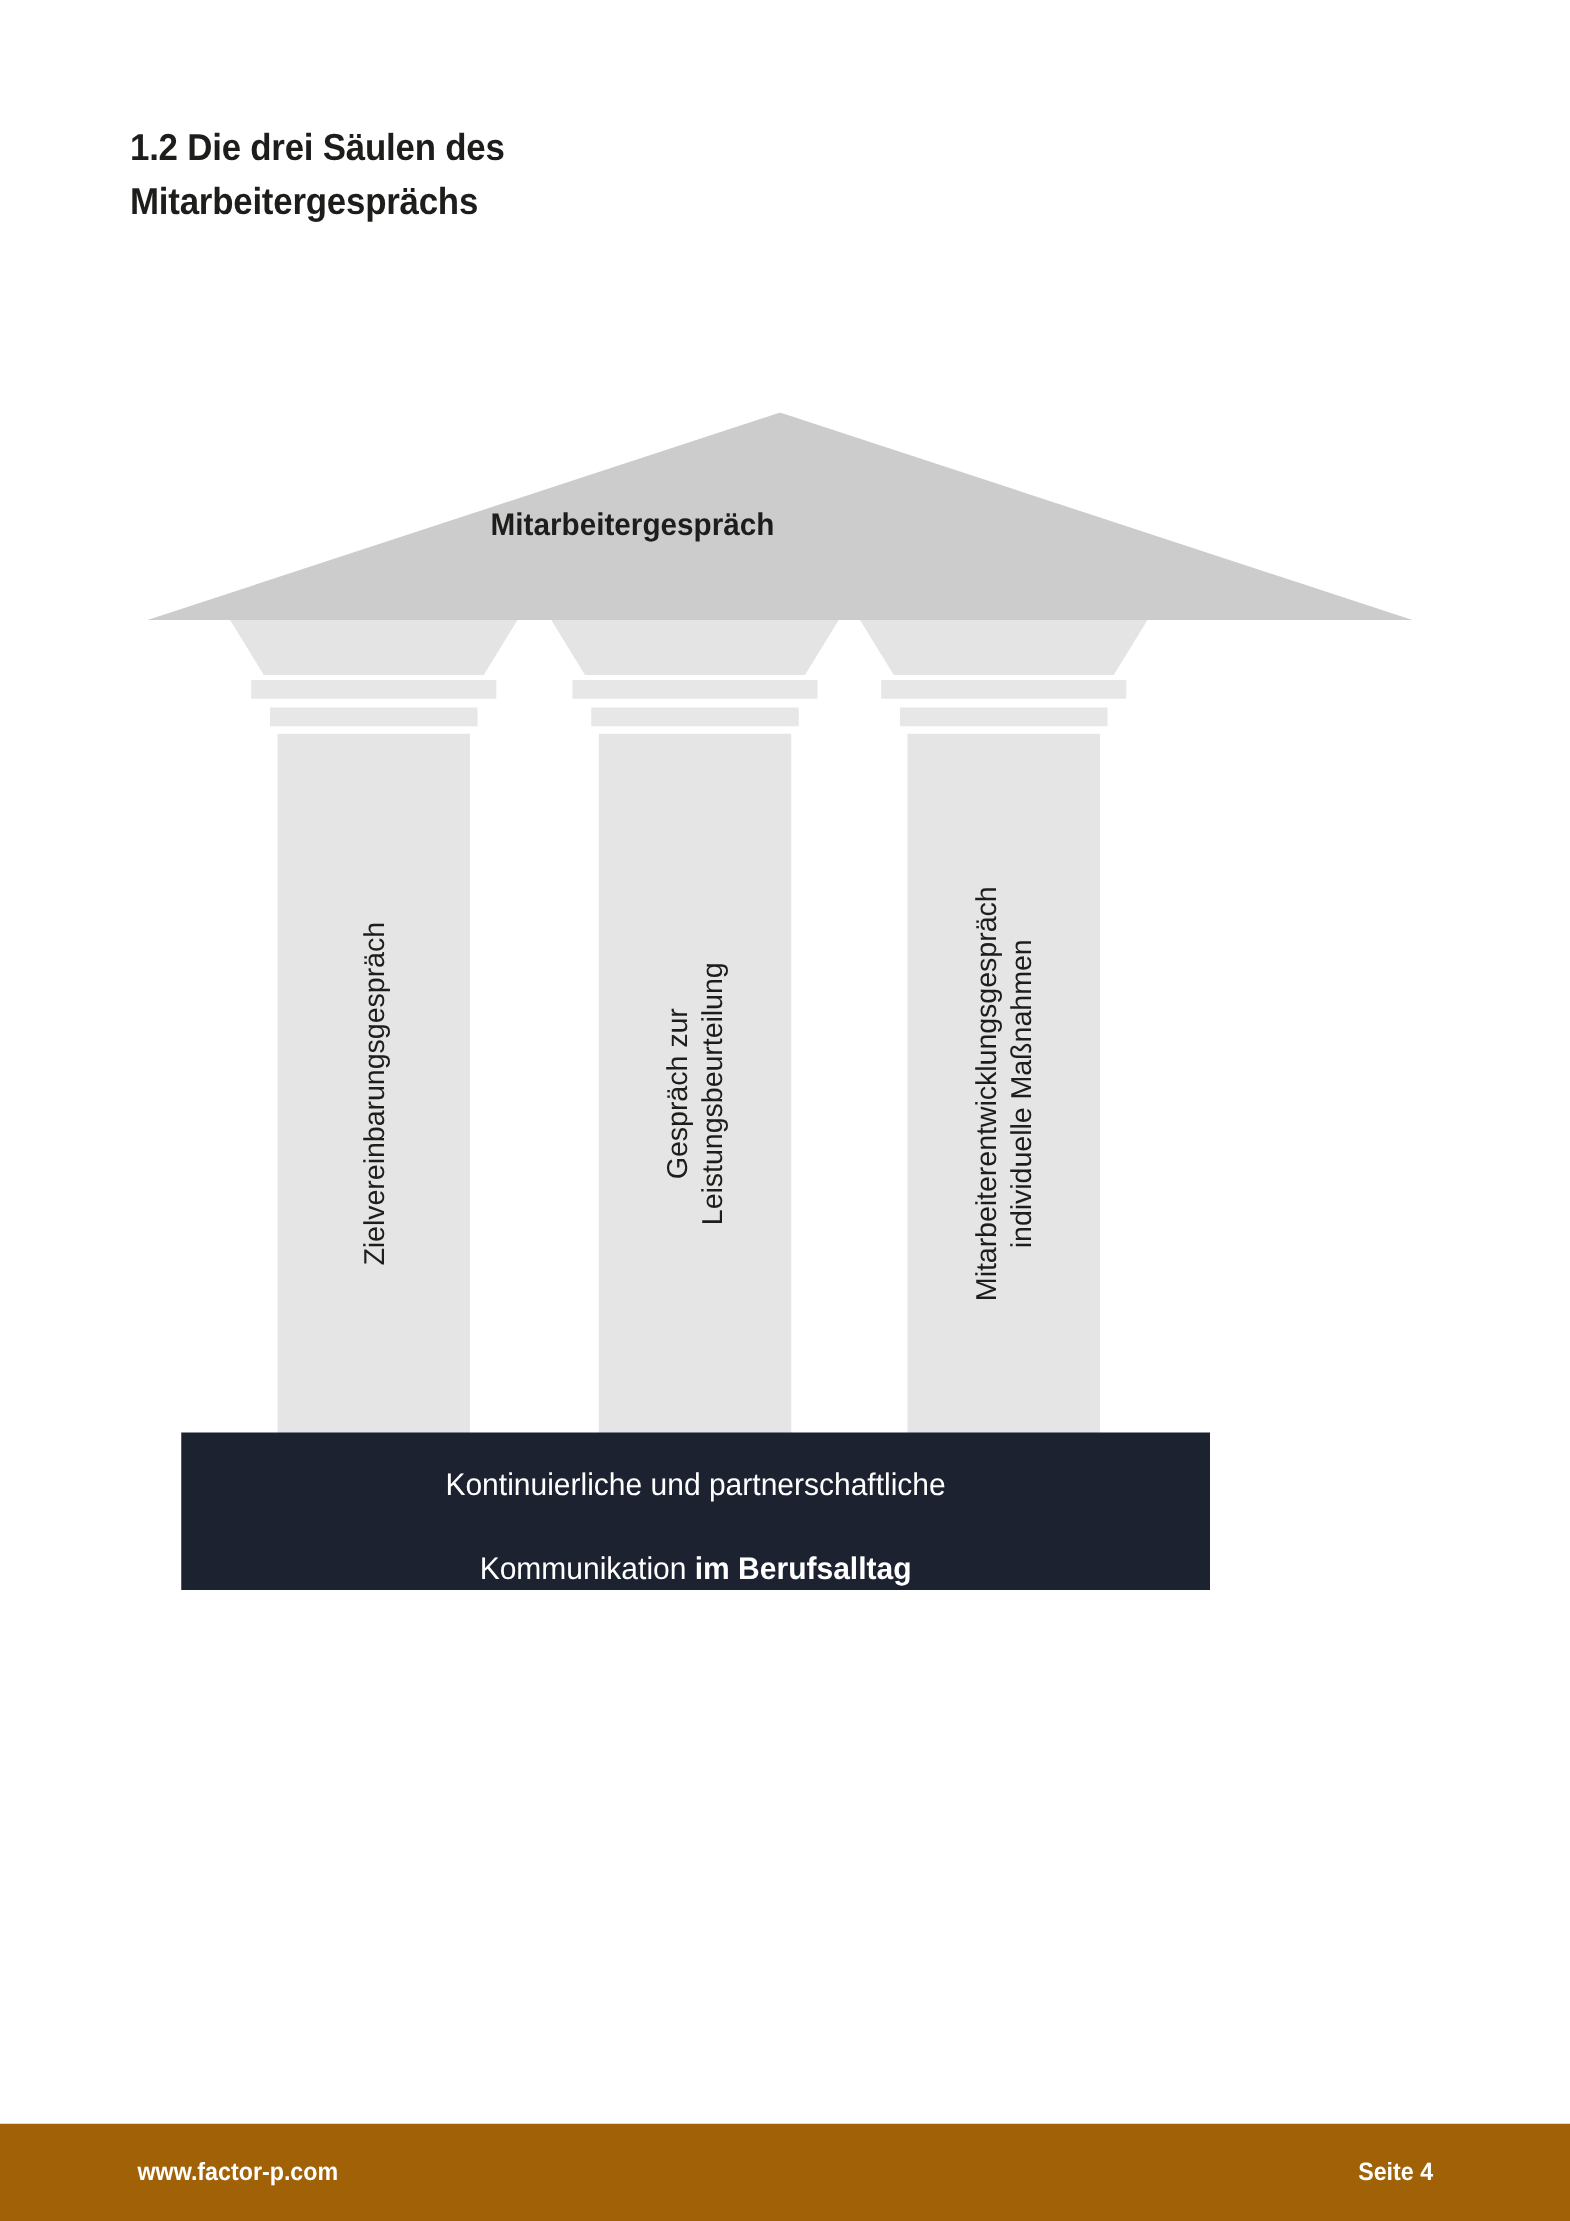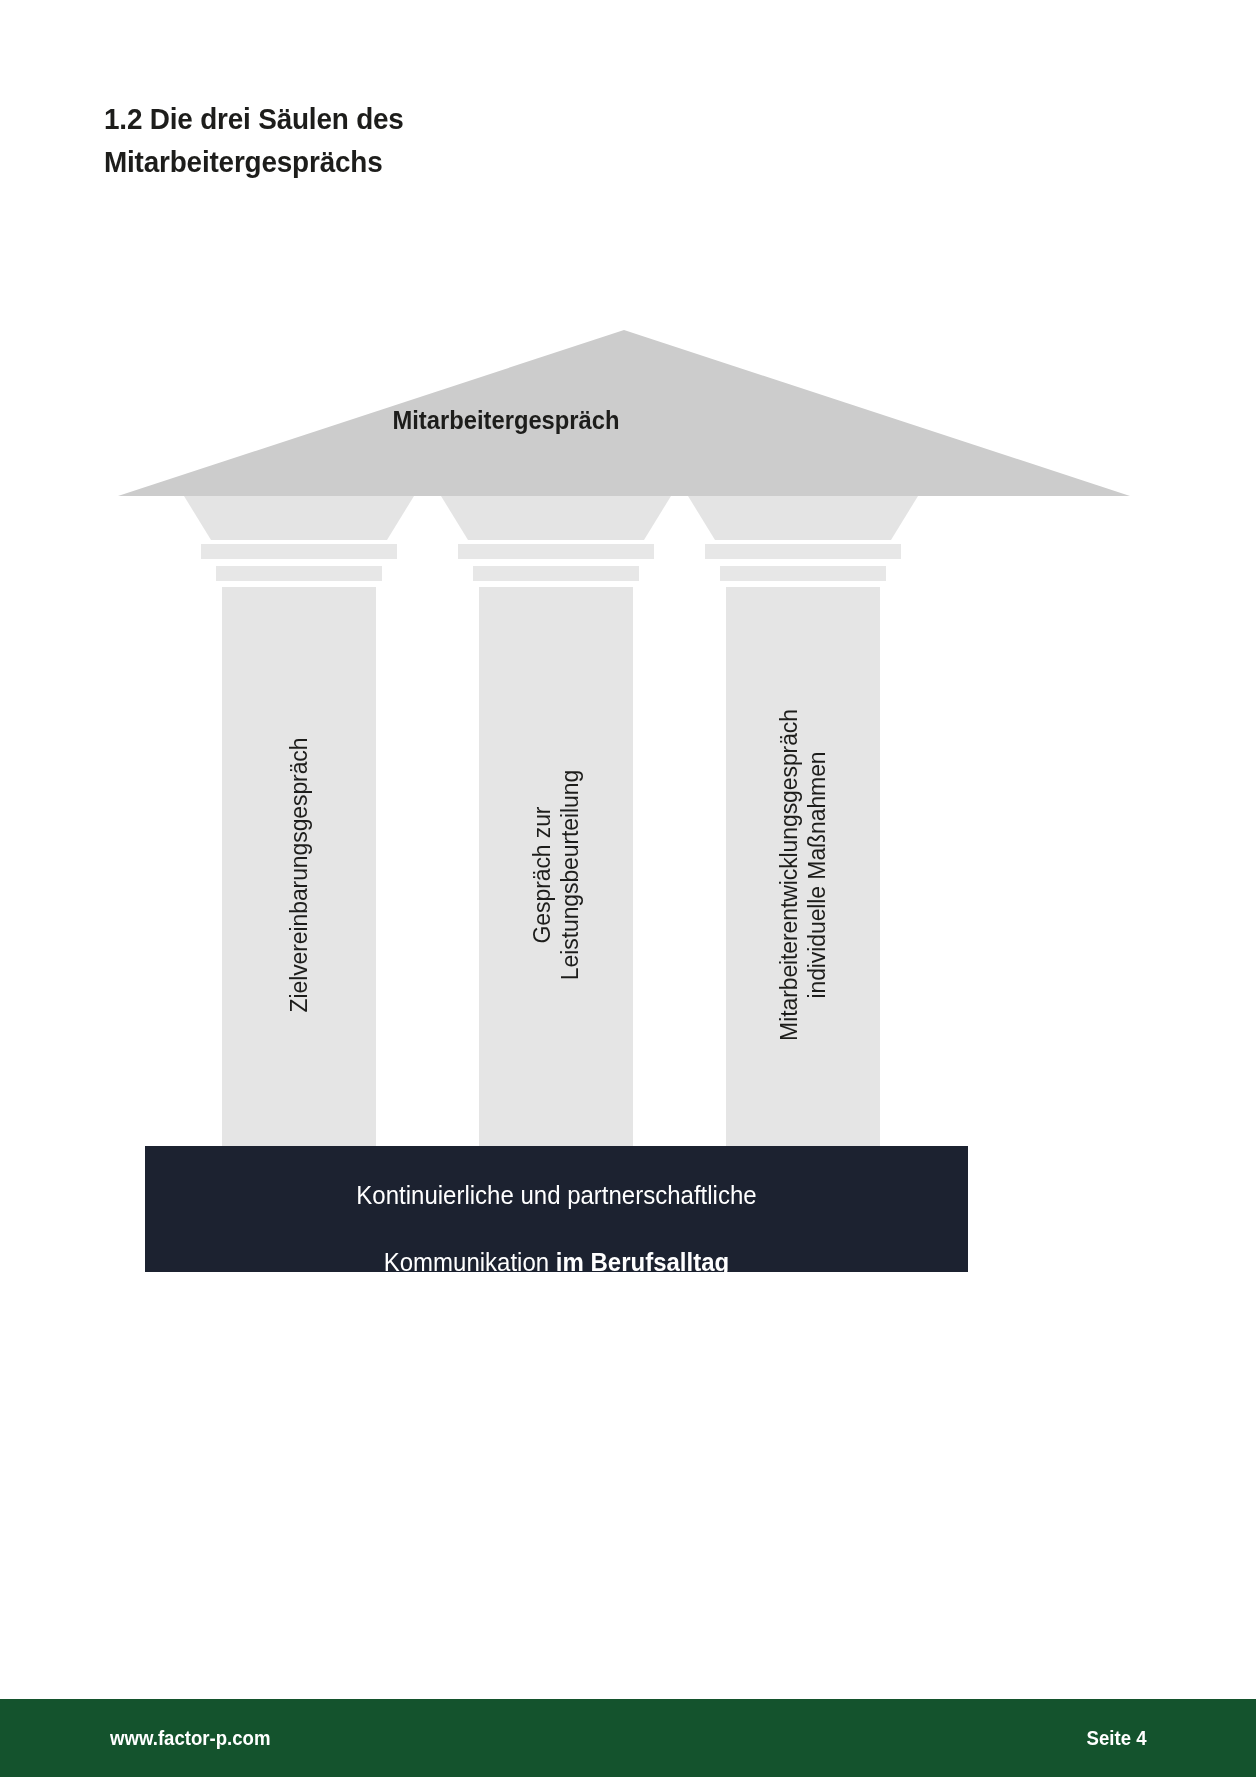--- a/index.html
+++ b/index.html
@@ -123,42 +123,42 @@
 
   
   #foundation {
     position: absolute;
     left: 145px;
     top: 846px;
     width: 823px;
     height: 126px;
     background: #1c2230;
     display: flex;
-    align-items: flex-start;
+    align-items: flex-end;
     justify-content: center;
   }
   #foundation-text {
     font-family: "Liberation Sans Narrow", "Liberation Sans", sans-serif;
     font-size: 25px;
     line-height: 1.33;
     color: #ffffff;
     text-align: center;
     transform: scaleX(0.96);
     white-space: pre-line;
   }
   #foundation-text b { font-weight: bold; }
 
   
   #footer {
     position: absolute;
     left: 0;
     bottom: 0;
     width: 1256px;
     height: 78px;
-    background: #14532d;
+    background: #a16207;
     display: flex;
     align-items: center;
     justify-content: space-between;
     box-sizing: border-box;
     padding: 0 110px;
   }
   .footer-text {
     font-family: "Liberation Sans Narrow", "Liberation Sans", sans-serif;
     font-size: 20px;
     font-weight: bold;

